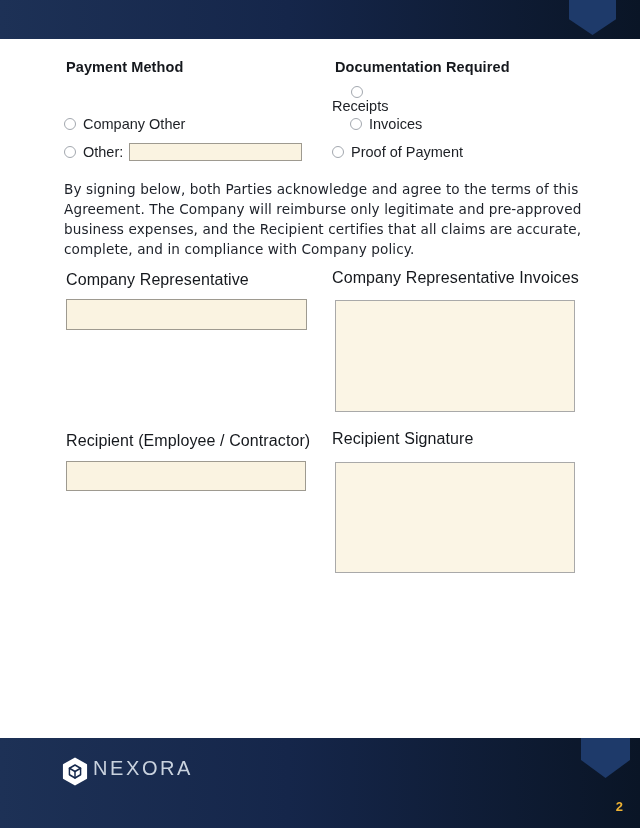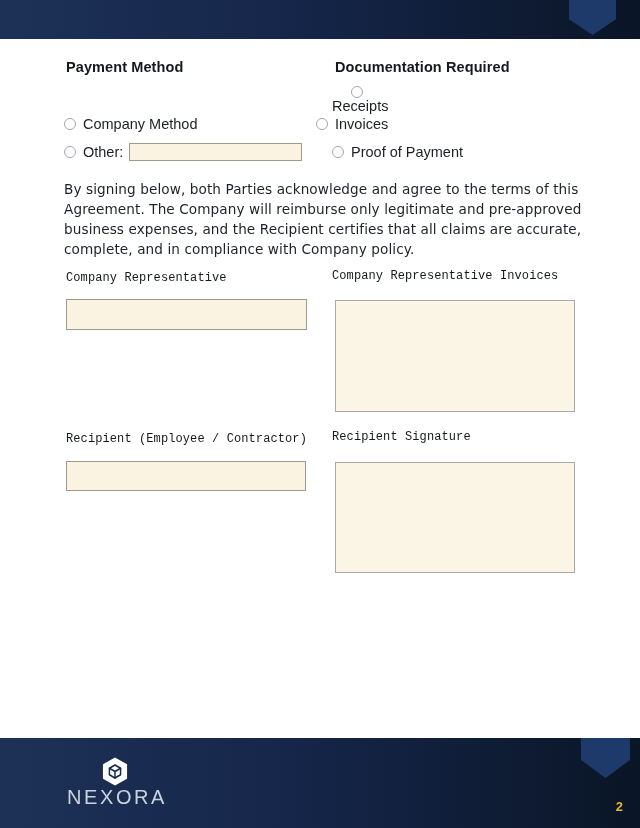--- a/index.html
+++ b/index.html
@@ -56,40 +56,40 @@
     position: absolute; left: 64px; top: 179px; width: 520px;
     font-family: "DejaVu Sans", sans-serif;
     font-size: 13.6px; line-height: 20px; color: #1d2129;
     letter-spacing: 0.1px;
     white-space: pre-line;
   }
 
   
   .sig-label {
     position: absolute;
-    font-family: Liberation Mono, monospace;
-    font-size: 12px; color: #15181d; letter-spacing: 0.1px;
+    font-family: Liberation Sans, sans-serif;
+    font-size: 16px; color: #15181d; letter-spacing: 0.1px;
   }
   .line-input {
     position: absolute;
     background: #faf3e1; border: 1px solid #9e9a90;
     box-sizing: border-box;
     font-size: 13px; color: #333; padding: 0 6px;
     outline: none;
   }
   .sig-box {
     position: absolute;
     background: #fbf5e5; border: 1px solid #a9a9a9;
     box-sizing: border-box;
   }
 
   
   .logo {
     position: absolute; left: 62px; top: 19px;
-    display: flex; align-items: center; flex-direction: column;
+    display: flex; align-items: flex-start;
   }
   .logo-icon { width: 26px; height: 29px; display: block; }
   .logo-text {
     margin-left: 5px;
     font-size: 20px; font-weight: 400;
     letter-spacing: 2.6px; color: #c9d2de;
   }
   .page-number {
     position: absolute; right: 17px; bottom: 14px;
     font-size: 13px; font-weight: 700; color: #eeb233;
@@ -101,35 +101,35 @@
 <div class="page">
 
   <div class="band band-top">
     <div class="chevron chevron-top"></div>
   </div>
 
   <div class="section-title" style="left:66px; top:59px;">Payment Method</div>
 
   <div class="radio-row" style="left:64px; top:114px;">
     <span class="radio"></span>
-    <span>Company Method</span>
+    <span>Company Other</span>
   </div>
   <div class="radio-row" style="left:64px; top:142px;">
     <span class="radio"></span>
     <span>Other:</span>
     <input class="other-input" type="text" value="" style="">
   </div>
 
   <div class="section-title" style="left:335px; top:59px;text-align:right;">Documentation Required</div>
 
   <div class="radio-row" style="left:332px; top:86px;flex-direction:column;">
     <span class="radio"></span>
     <span>Receipts</span>
   </div>
-  <div class="radio-row" style="left:316px; top:114px;">
+  <div class="radio-row" style="left:350px; top:114px;">
     <span class="radio"></span>
     <span>Invoices</span>
   </div>
   <div class="radio-row" style="left:332px; top:142px;">
     <span class="radio"></span>
     <span>Proof of Payment</span>
   </div>
 
   <div class="agreement">By signing below, both Parties acknowledge and agree to the terms of this
 Agreement. The Company will reimburse only legitimate and pre-approved

